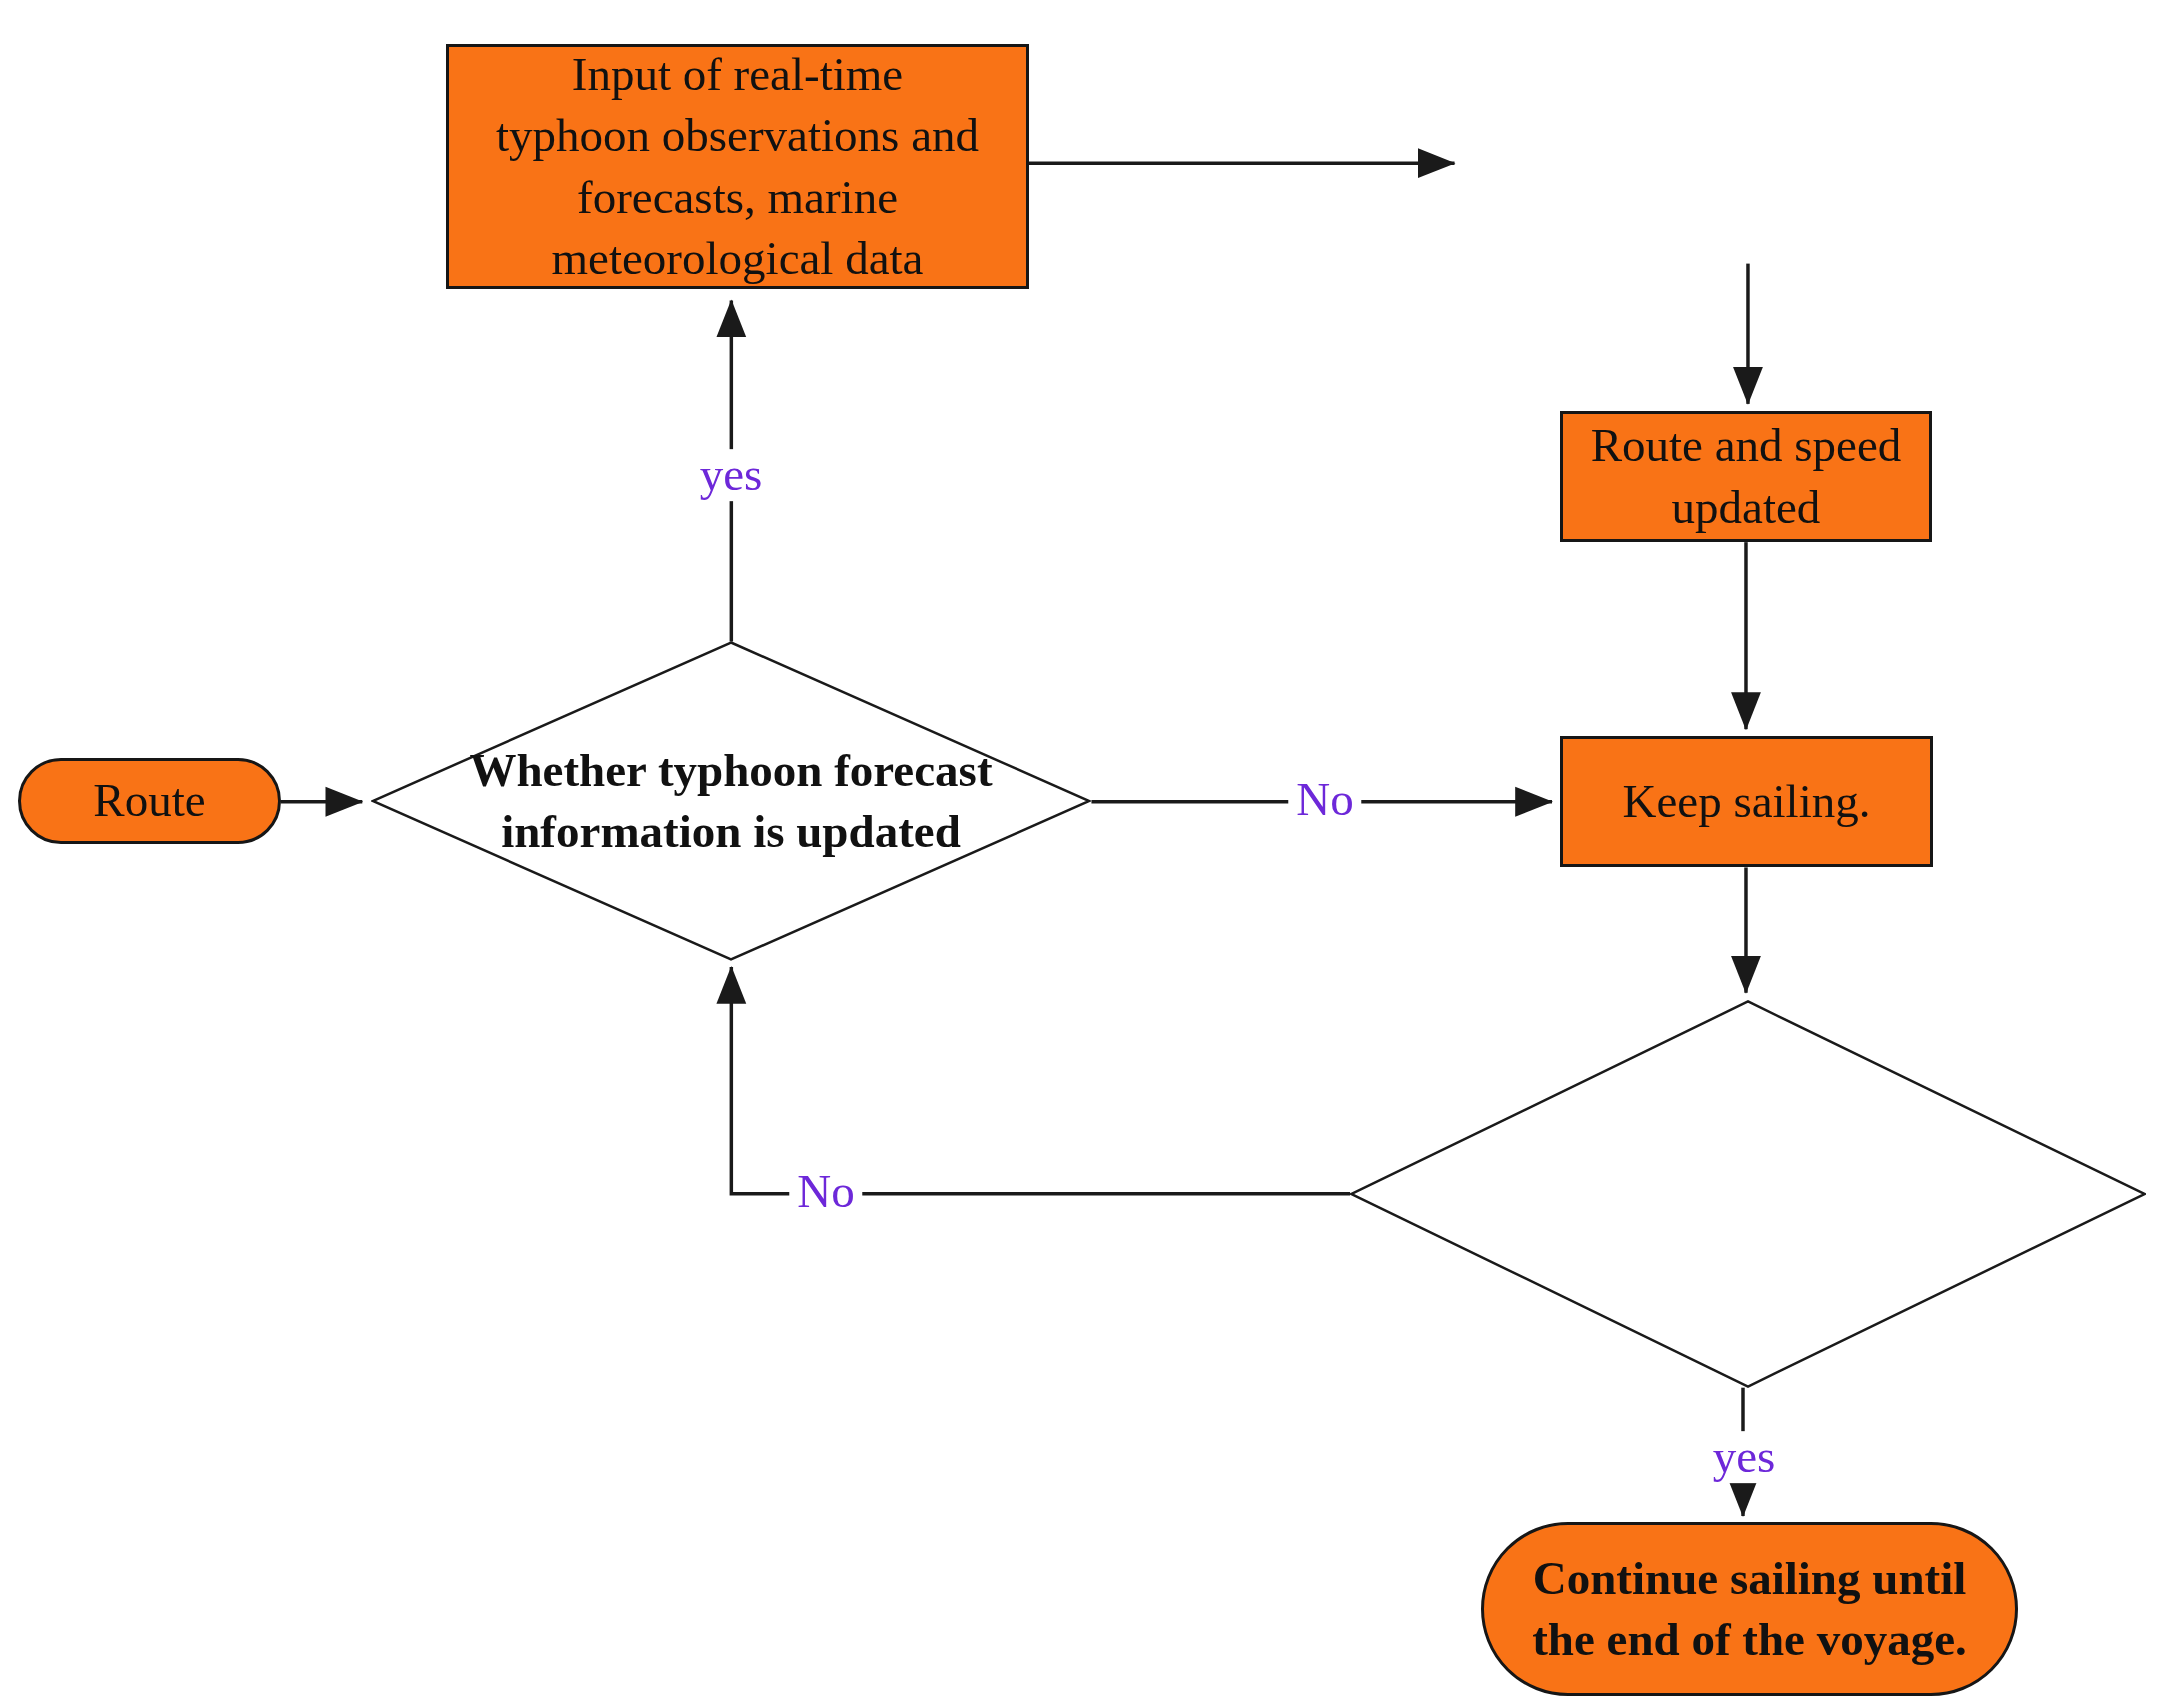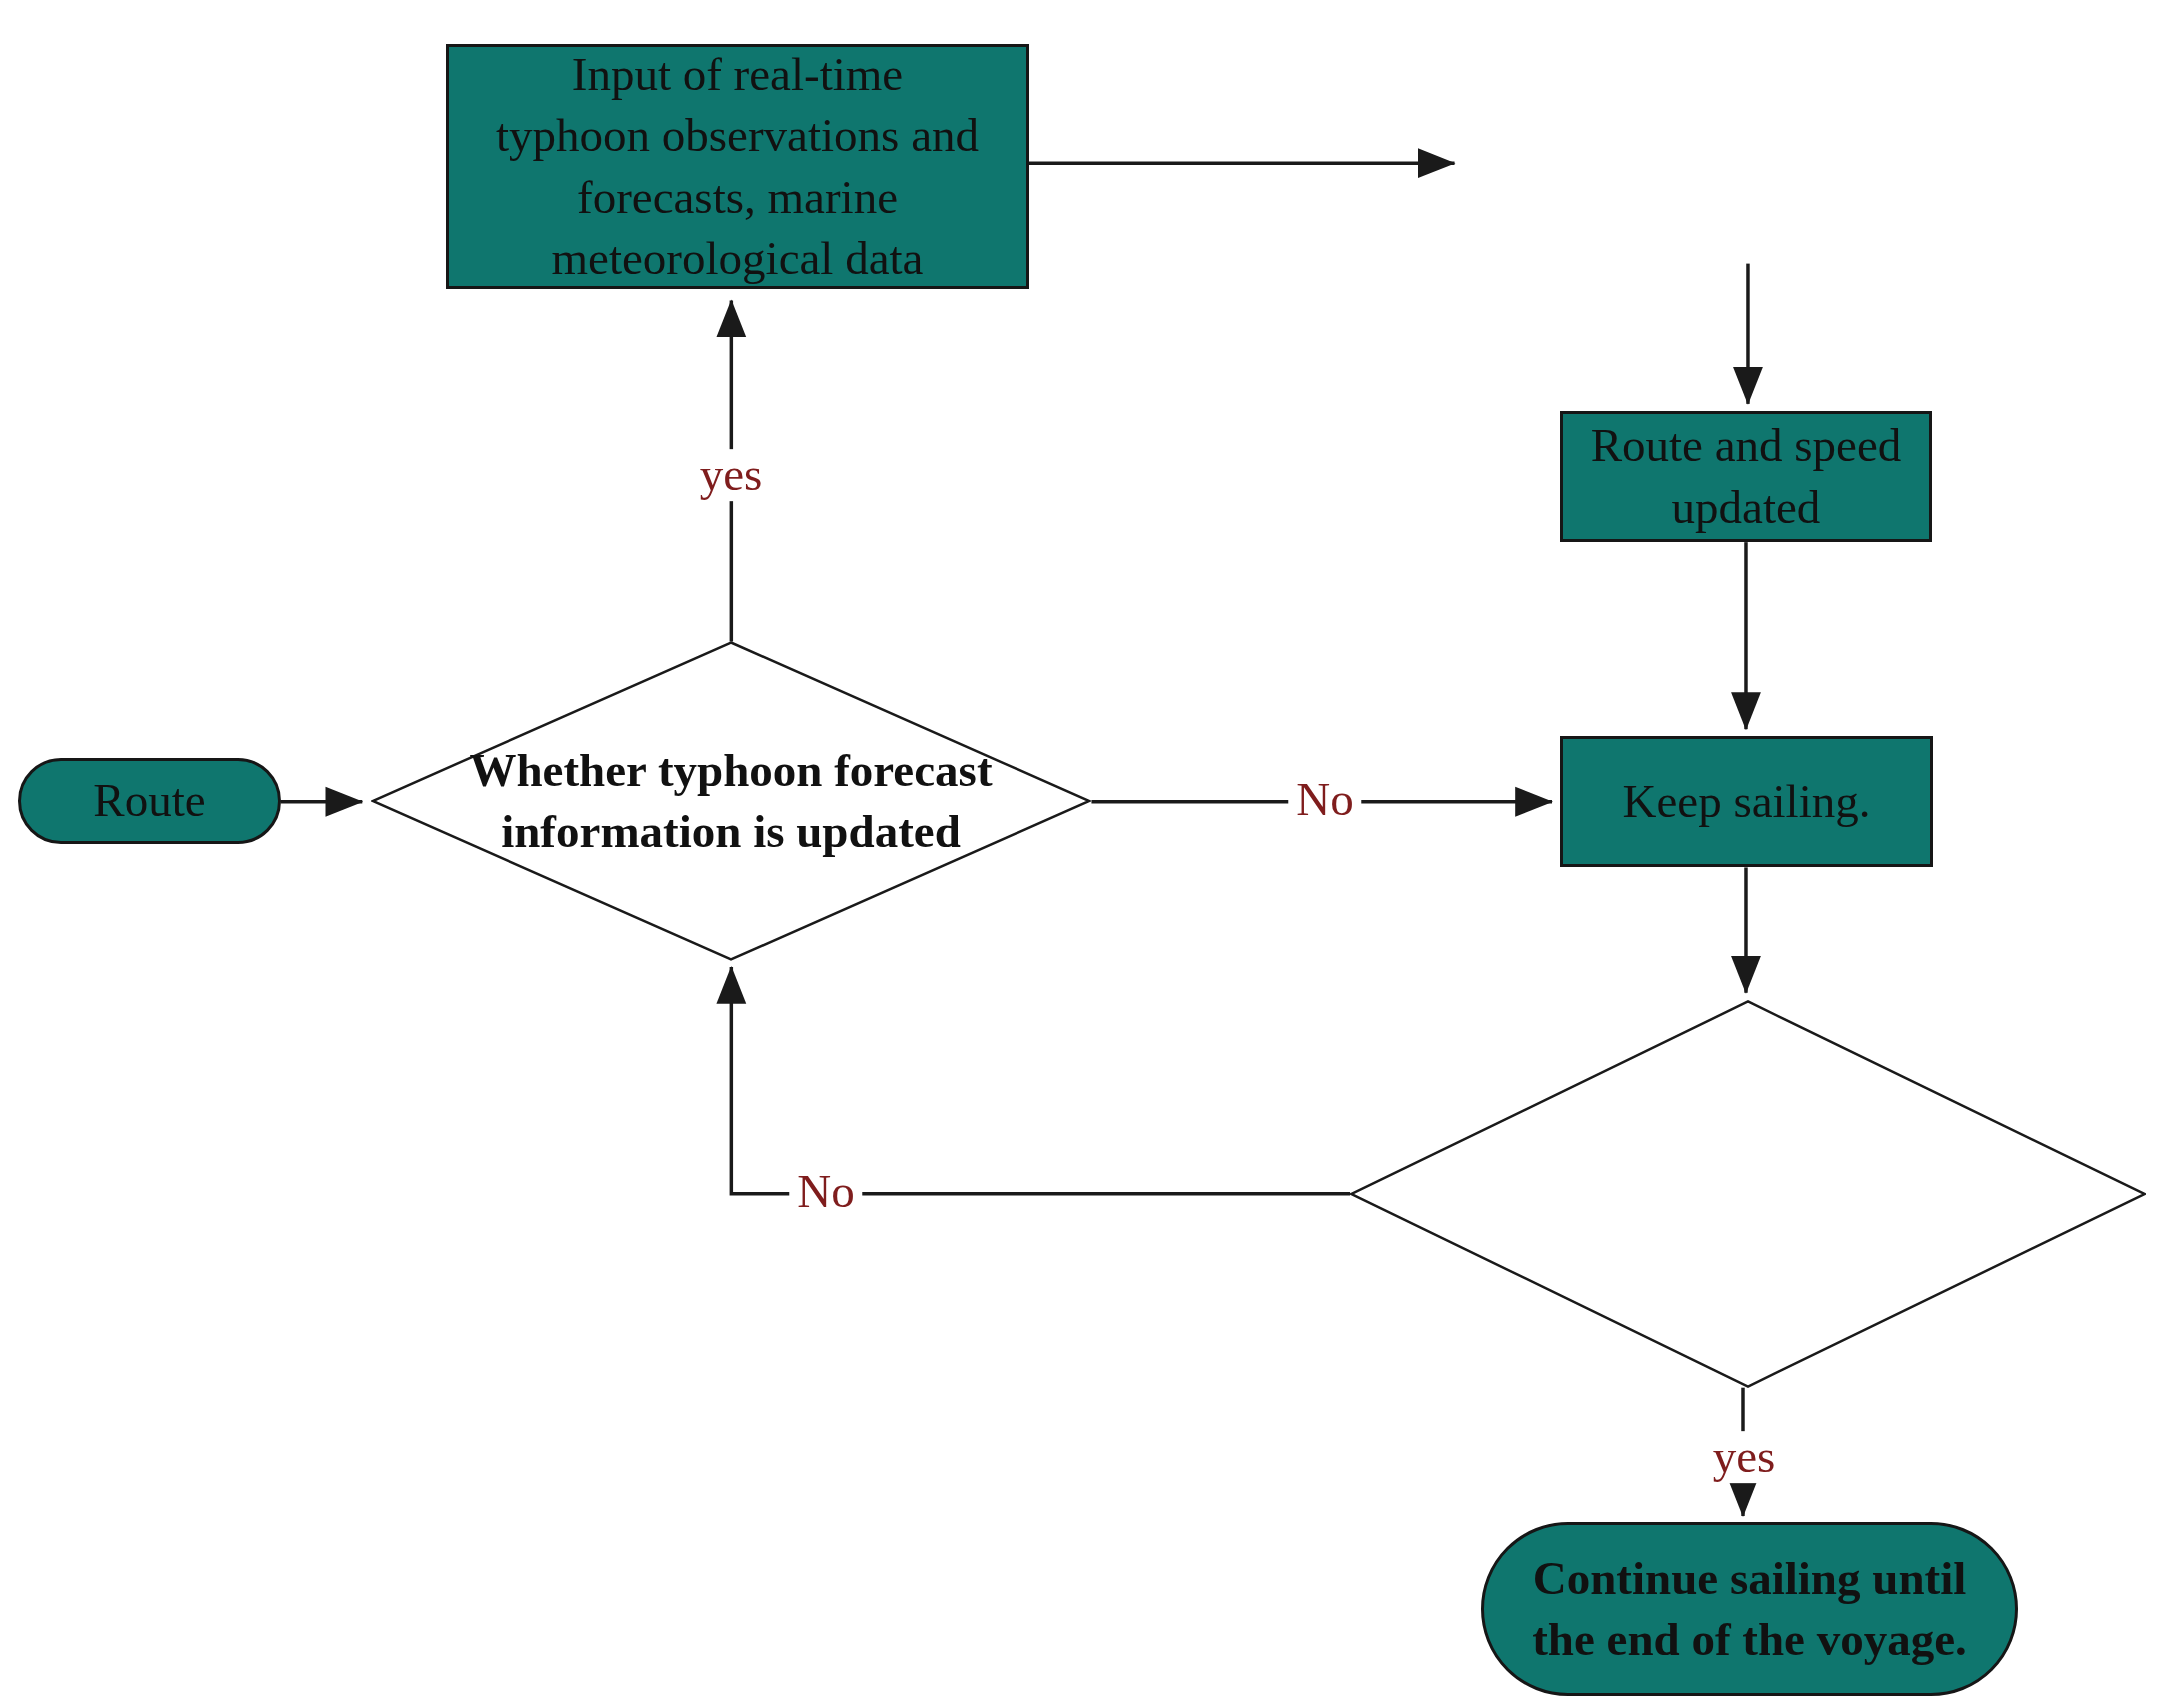--- a/index.html
+++ b/index.html
@@ -13,21 +13,21 @@
     overflow: hidden;
   }
   .wires { position: absolute; left: 0; top: 0; z-index: 1; }
   .node {
     position: absolute;
     z-index: 2;
     display: flex;
     align-items: center;
     justify-content: center;
     box-sizing: border-box;
-    background: #0f766e;
+    background: #f97316;
   }
   .rect  { border: 3px solid #161616; }
   .pill  { border: 3px solid #161616; }
   .node-text {
     white-space: pre-line;
     text-align: center;
     font-size: 47px;
     line-height: 1.30;
     color: #111111;
   }
@@ -35,21 +35,21 @@
   .diamond svg { position: absolute; left: 0; top: 0; }
   .diamond .node-text { position: relative; z-index: 2; }
   .edge-label {
     position: absolute;
     z-index: 3;
     transform: translate(-50%, -50%);
     background: #ffffff;
     padding: 0 8px;
     font-size: 47px;
     line-height: 1.1;
-    color: #7f1d1d;
+    color: #6d28d9;
   }
 </style>
 </head>
 <body>
 
 <div id="canvas">
 
   <svg class="wires" width="2158" height="1705" viewBox="0 0 2169 1714">
     <defs>
       <marker id="arrow" markerUnits="userSpaceOnUse" markerWidth="40" markerHeight="34" viewBox="0 0 40 34" refX="37" refY="17" orient="auto">

